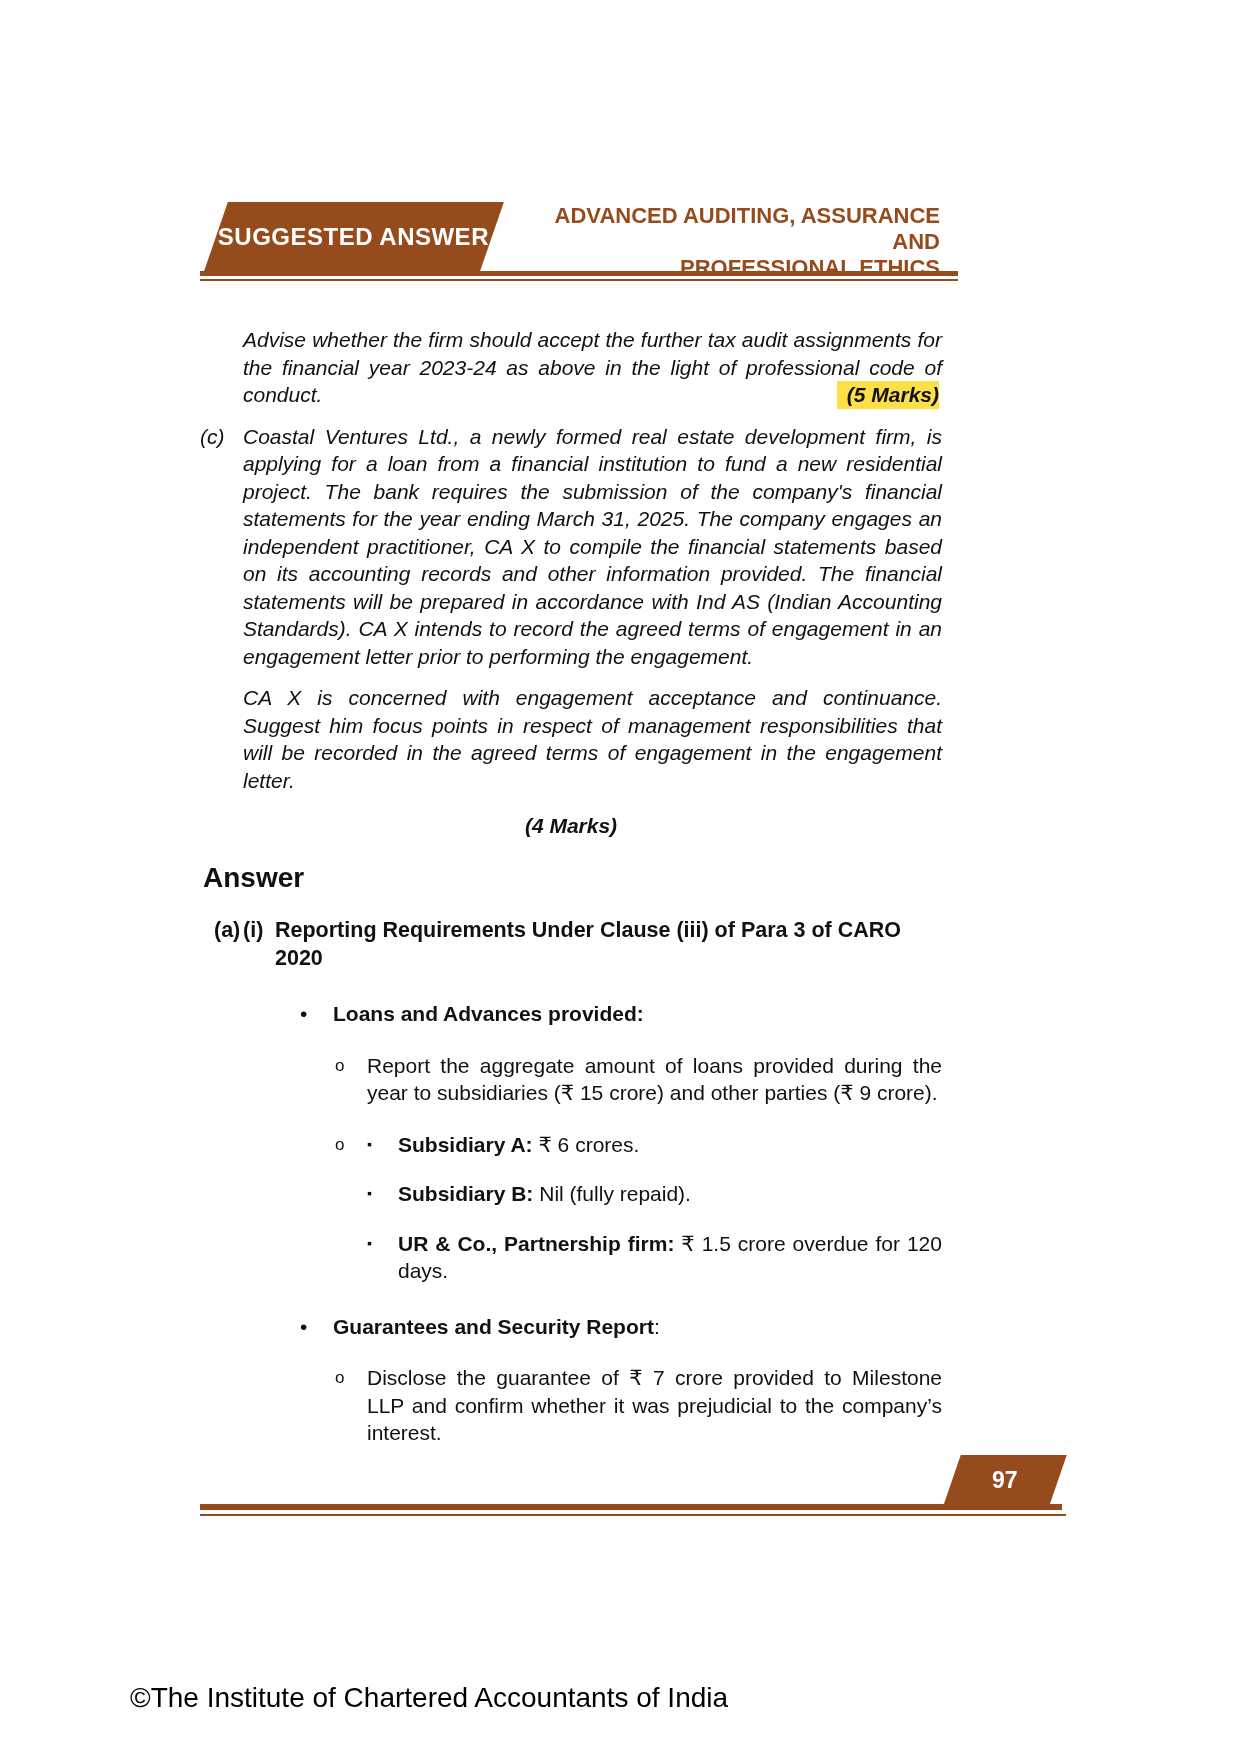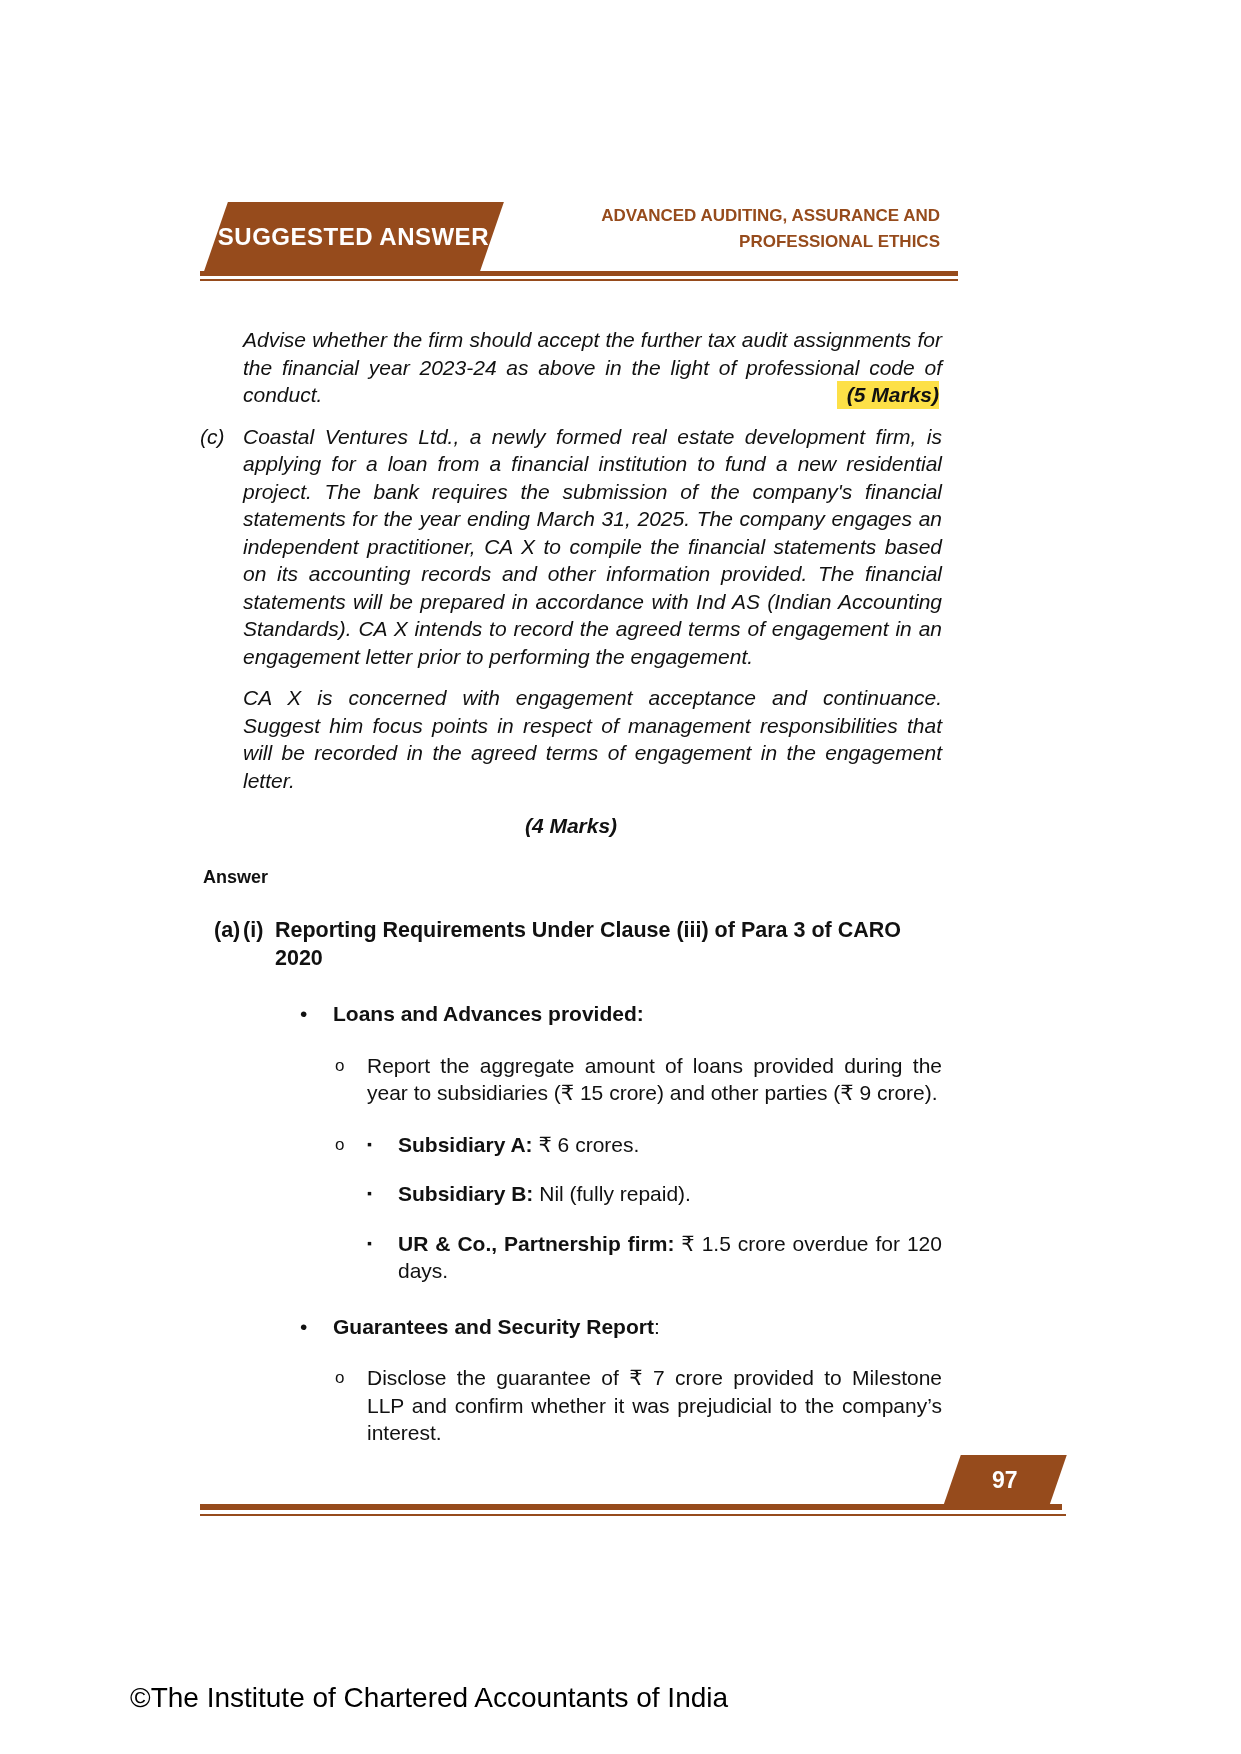--- a/index.html
+++ b/index.html
@@ -32,21 +32,21 @@
     letter-spacing: 0.5px;
     white-space: nowrap;
   }
   .header-subject {
     position: absolute;
     top: 203px; right: 301px;
     width: 430px;
     text-align: right;
     color: #964B1C;
     font-weight: bold;
-    font-size: 17px;
+    font-size: 22px;
     line-height: 26px;
   }
   .rule { position: absolute; background: #964B1C; }
   .rule-top-thick { left: 200px; top: 271px; width: 758px; height: 5px; }
   .rule-top-thin  { left: 200px; top: 279px; width: 758px; height: 2px; }
   
   .content {
     position: absolute;
     left: 200px; top: 326px;
     width: 742px;
@@ -60,21 +60,21 @@
     font-weight: bold; font-style: italic;
     background: #fde047; padding-left: 10px;
   }
   .qblock { margin-left: 43px; position: relative; margin-top: 14px; }
   .qlabel { position: absolute; left: -43px; font-style: italic; }
   .marks-line {
     margin-top: 18px;
     text-align: center;
     font-weight: bold; font-style: italic;
   }
-  .answer-heading { margin-top: 24px; font-weight: bold; font-size: 18px; margin-left: 3px; }
+  .answer-heading { margin-top: 24px; font-weight: bold; font-size: 28px; margin-left: 3px; }
   .answer-item-row { margin-top: 26px; font-weight: bold; font-size: 21.5px; margin-left: 14px; display: flex; }
   .lbl-a { width: 29px; flex: none; }
   .lbl-i { width: 32px; flex: none; }
   .li { position: relative; text-align: justify; }
   .li .mk { position: absolute; text-align: left; }
   .li-1 { margin-left: 133px; margin-top: 28px; }
   .li-1 .mk { left: -33px; }
   .li-2 { margin-left: 167px; margin-top: 24px; }
   .li-2 .mk { left: -32px; font-size: 17px; }
   .li-3 { margin-left: 198px; margin-top: 22px; }

